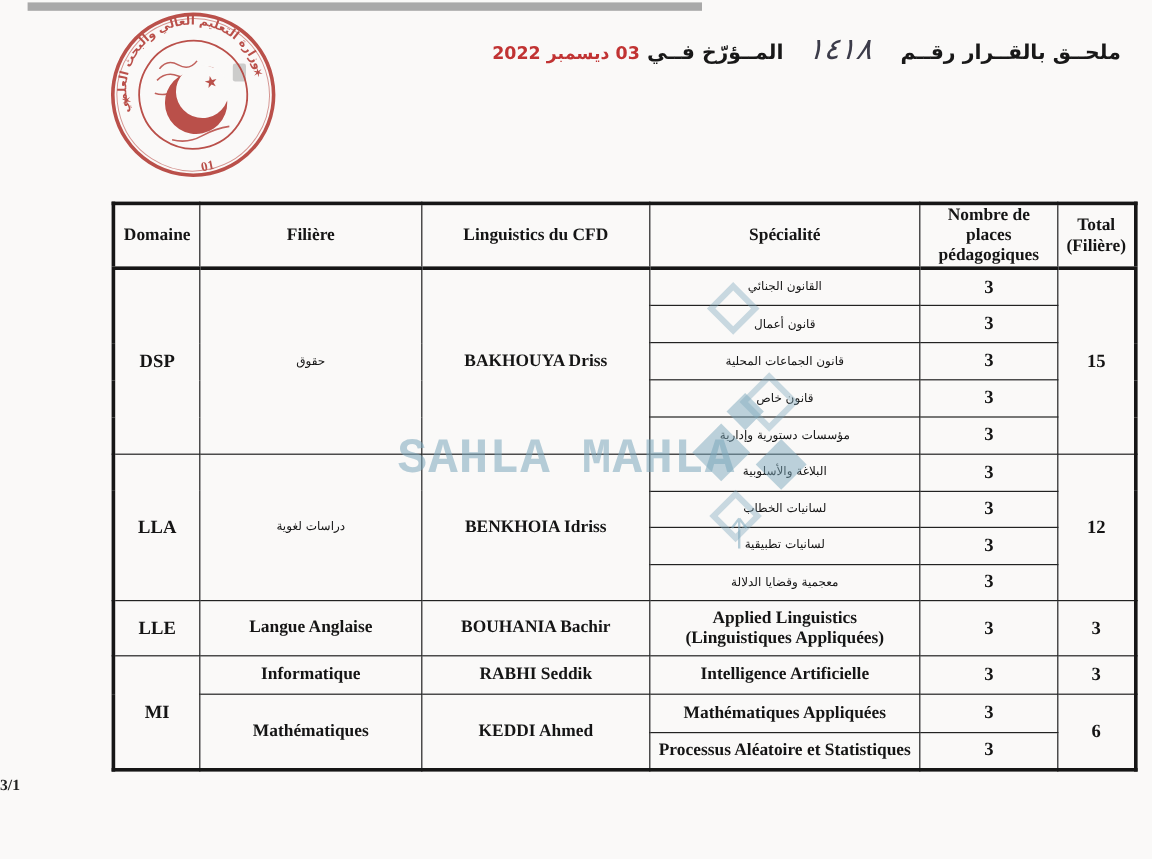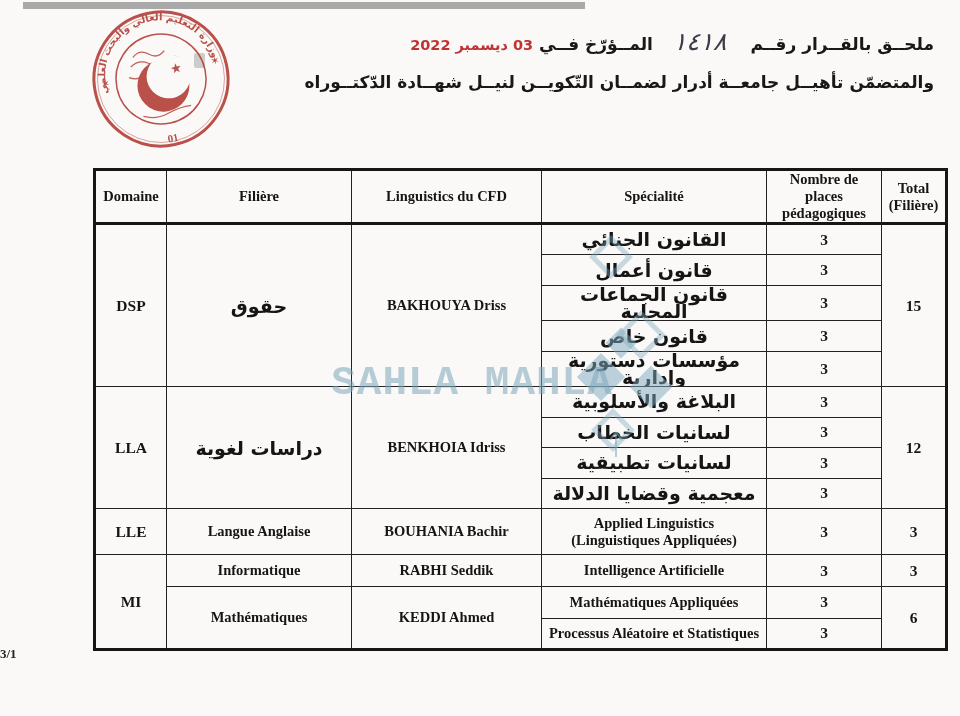--- a/index.html
+++ b/index.html
@@ -34,21 +34,21 @@
   .table-wrap{position:absolute;left:93px;top:168px;}
   table.doc-table{border-collapse:collapse;table-layout:fixed;width:852px;border:3px solid #161616;}
   .doc-table th,.doc-table td{
     border:1.6px solid #222;text-align:center;vertical-align:middle;
     padding:0 3px;overflow:hidden;
   }
   .doc-table thead th{
     height:42px;border-bottom:3px solid #161616;
     font-family:"Liberation Serif",serif;font-weight:bold;font-size:14.5px;line-height:17px;
   }
-  .ar{font-family:"DejaVu Sans",sans-serif;font-weight:bold;font-size:19px;direction:rtl;}
+  .ar{font-family:"DejaVu Sans",sans-serif;font-weight:normal;font-size:10px;direction:rtl;}
   .fr{font-family:"Liberation Serif",serif;font-weight:bold;font-size:14.5px;}
   .cell-domaine,.cell-places,.cell-total{font-family:"Liberation Serif",serif;font-weight:bold;font-size:15.5px;}
   .cell-spec{white-space:pre-line;line-height:17px;}
 
   
   .watermark{position:absolute;left:296px;top:360px;width:352px;text-align:center;pointer-events:none;z-index:6;}
   .watermark .wm-title{
     font-family:Liberation Mono, monospace;font-weight:bold;
     font-size:41px;letter-spacing:1px;color:rgba(124,168,188,0.55);white-space:nowrap;
   }
@@ -103,21 +103,20 @@
   </svg>
 </div>
 
 <div class="decision-header">
   <div>
     <span>ملحــق بالقــرار رقــم</span>
     <span class="hand-number">١٤١٨</span>
     <span>المــؤرّخ فــي</span>
     <span class="red-date">03 ديسمبر 2022</span>
   </div>
-  <div>والمتضمّن تأهيــل جامعــة أدرار لضمــان التّكويــن لنيــل شهــادة الدّكتــوراه</div>
 </div>
 
 <div class="table-wrap">
   <table class="doc-table">
     <colgroup>
       <col style="width:72px">
         <col style="width:185px">
         <col style="width:190px">
       <col style="width:225px">
         <col style="width:115px">

